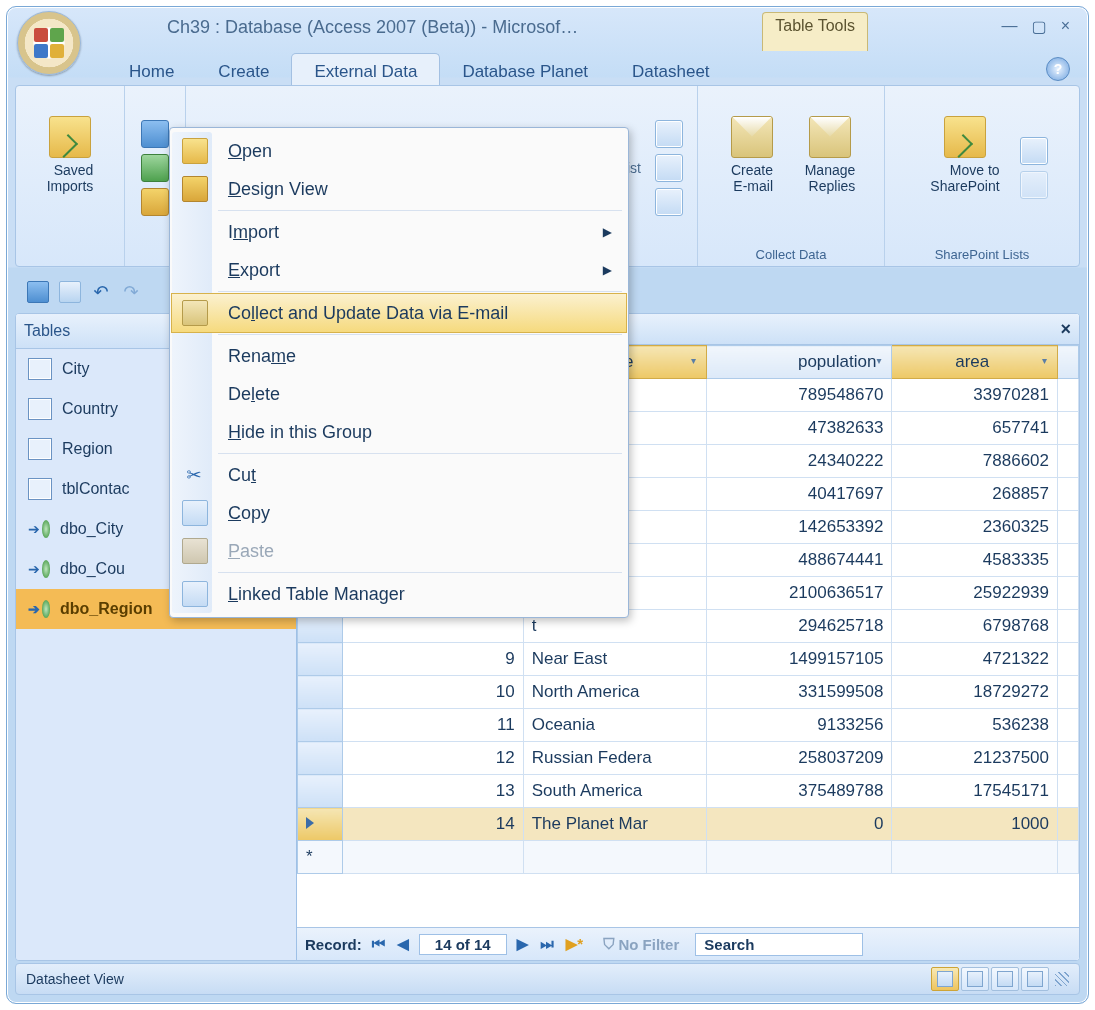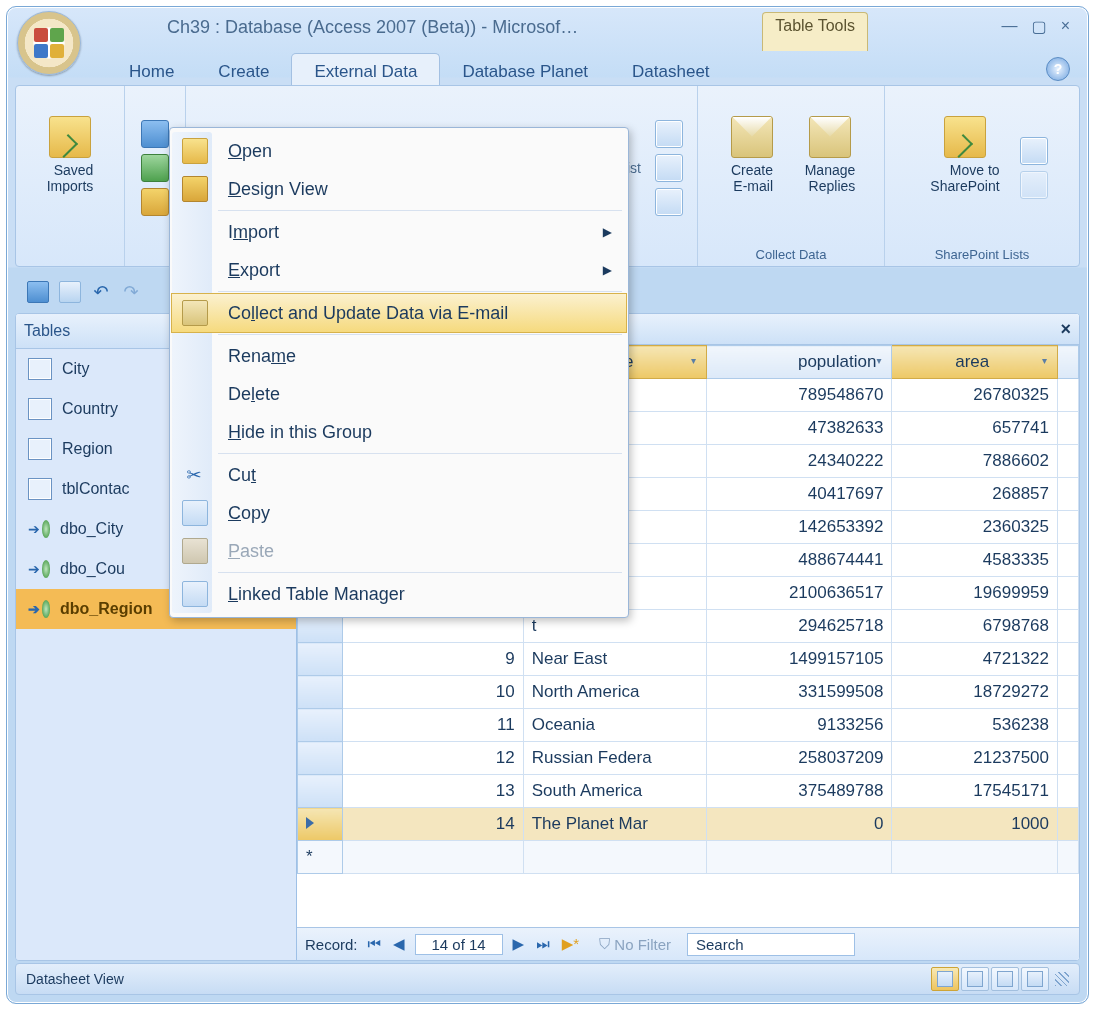--- a/index.html
+++ b/index.html
@@ -66,21 +66,21 @@
   .dt th.areacol{width:150px;background:linear-gradient(#f5e6b4,#edc866);border-color:#d1ab48;}
   .dt th .dd{float:right;font-size:10px;color:#5b7ea5;margin-top:3px;}
   .dt th.idcol{width:170px;text-align:right;}
   .dt td{border:1px solid #d0e0f2;height:32px;padding:0 8px;}
   .dt td.rowsel{background:linear-gradient(#e8f1fc,#cde1f7);border-color:#aecbe9;}
   .dt td.num{text-align:right;}
   .dt tr.star td{background:#f4f8fd;}
   .dt tr.last td{background:#f4e6bf;}
   .dt tr.sel td.rowsel{background:linear-gradient(#f5e6b4,#edc866);}
   .dt tr.sel td.rowsel .tri{width:0;height:0;border-left:8px solid #3b6ca8;border-top:6px solid transparent;border-bottom:6px solid transparent;display:inline-block;}
-  .recnav{height:32px;background:linear-gradient(#eaf2fc,#d7e7fa);border-top:1px solid #a8c5e6;display:flex;align-items:center;gap:8px;padding:0 8px;font-size:15px;}
+  .recnav{height:32px;background:linear-gradient(#eaf2fc,#d7e7fa);border-top:1px solid #a8c5e6;display:flex;align-items:center;gap:8px;padding:0 8px;font-size:15px;font-weight:bold;}
   .recnav .nbtn{color:#2a67ad;cursor:pointer;padding:0 2px;}
   .recnav .recbox{border:1px solid #9ec0e6;background:#fff;padding:1px 8px;min-width:70px;text-align:center;}
   .recnav .nofilter{color:#8aa3c0;display:flex;align-items:center;gap:4px;margin-left:10px;}
   .recnav .search{border:1px solid #9ec0e6;background:#fff;padding:2px 8px;min-width:150px;margin-left:8px;}
   
   .status{position:absolute;left:8px;right:8px;bottom:8px;height:30px;background:linear-gradient(#e3eefb,#c7dcf4);border:1px solid #a8c5e6;border-radius:4px;display:flex;align-items:center;padding:0 10px;}
   .status .view-btns{margin-left:auto;display:flex;gap:2px;}
   .status .vbtn{width:26px;height:22px;border:1px solid #a2bfde;background:linear-gradient(#f3f8fe,#d7e7fa);border-radius:2px;display:flex;align-items:center;justify-content:center;}
   .status .vbtn.active{background:linear-gradient(#f8e9b5,#eec45e);border-color:#cda437;}
   .grip{width:14px;height:14px;margin-left:6px;background:repeating-linear-gradient(45deg,#7fa5cf 0 1px,transparent 1px 4px);}
@@ -270,21 +270,21 @@
             <th class="areacol"><span>area</span><span class="dd">▾</span></th>
             <th></th>
           </tr>
             </thead>
           <tbody id="dtbody">
               <tr>
                 <td class="rowsel"></td>
                 <td class="num"></td>
                 <td></td>
                 <td class="num">789548670</td>
-                <td class="num">26780325</td>
+                <td class="num">33970281</td>
                 <td></td>
               </tr>
               <tr>
                 <td class="rowsel"></td>
                 <td class="num"></td>
                 <td></td>
                 <td class="num">47382633</td>
                 <td class="num">657741</td>
                 <td></td>
               </tr>
@@ -318,21 +318,21 @@
                 <td></td>
                 <td class="num">488674441</td>
                 <td class="num">4583335</td>
                 <td></td>
               </tr>
               <tr>
                 <td class="rowsel"></td>
                 <td class="num"></td>
                 <td></td>
                 <td class="num">2100636517</td>
-                <td class="num">19699959</td>
+                <td class="num">25922939</td>
                 <td></td>
               </tr>
               <tr>
                 <td class="rowsel"></td>
                 <td class="num"></td>
                 <td>t</td>
                 <td class="num">294625718</td>
                 <td class="num">6798768</td>
                 <td></td>
               </tr>

